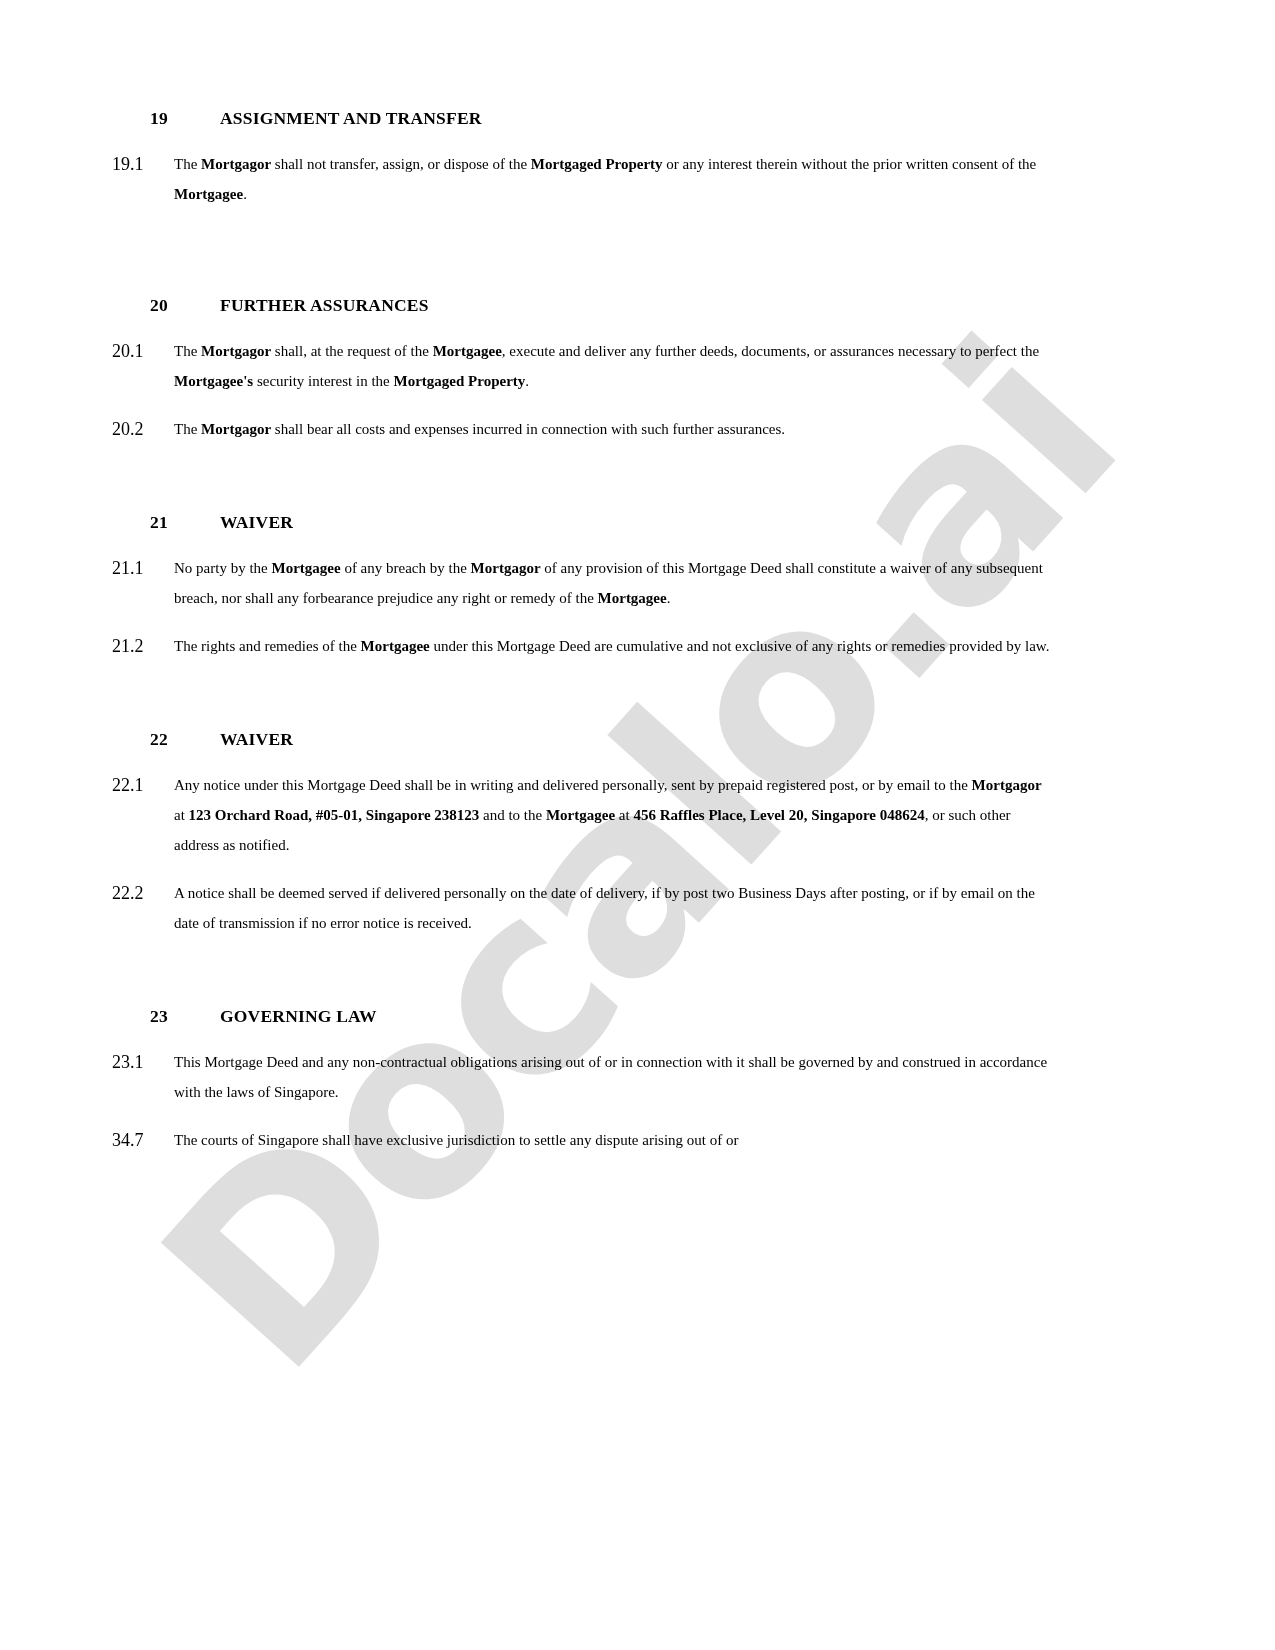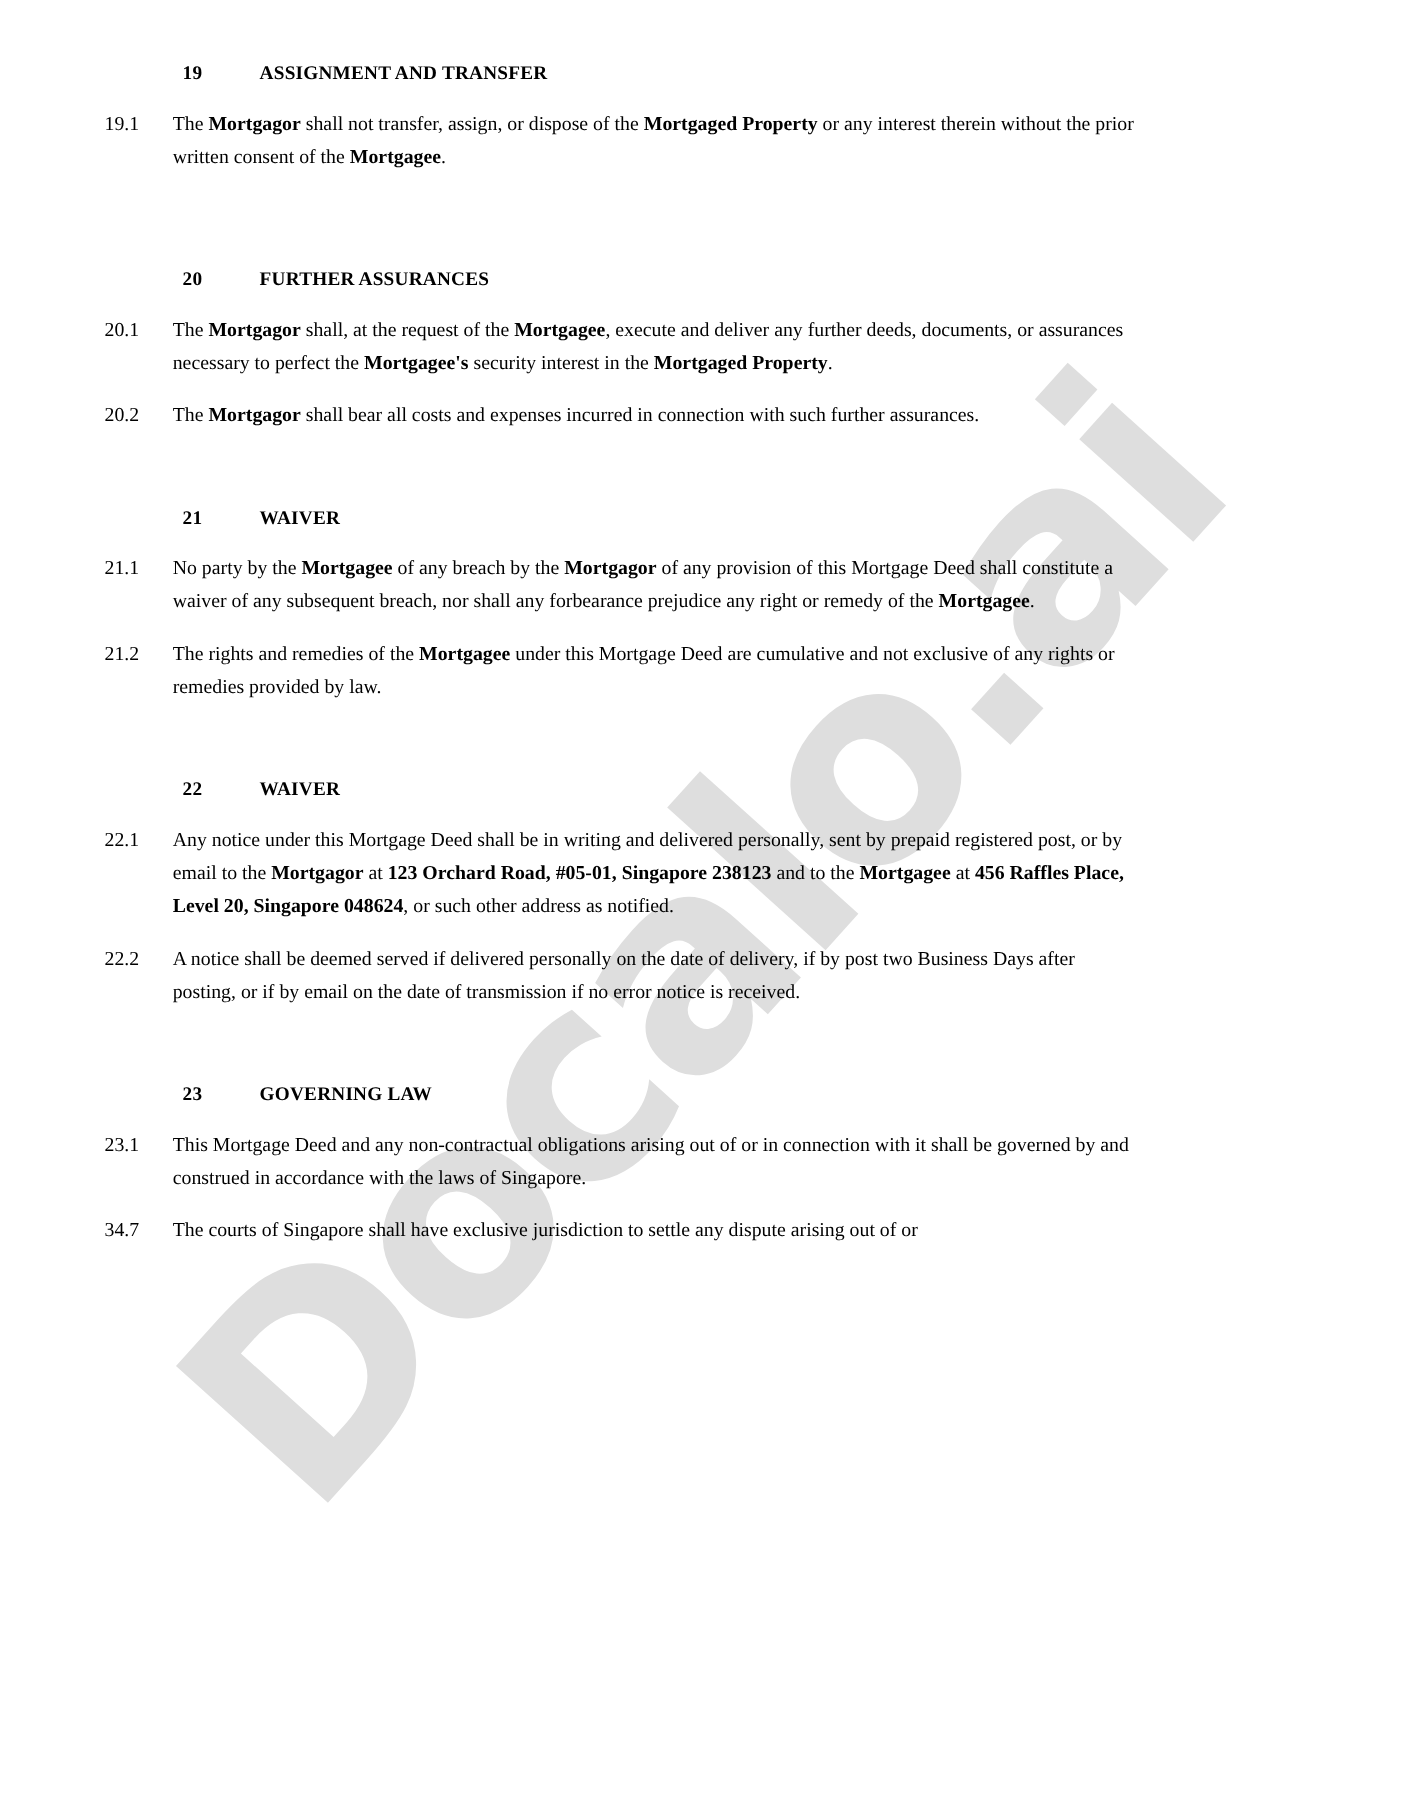--- a/index.html
+++ b/index.html
@@ -41,24 +41,24 @@
     letter-spacing: -8px;
     line-height: 1;
     white-space: nowrap;
     color: #dedede;
     user-select: none;
   }
 
   
   #content {
     position: absolute;
-    left: 16px; top: 0;
+    left: 0; top: 0;
     width: 1044px;
     z-index: 1;
-    padding-top: 56px;
+    padding-top: 108px;
   }
 
   .section-heading {
     display: flex;
     align-items: baseline;
     font-weight: 700;
     font-size: 17.5px;
     letter-spacing: 0.2px;
     margin: 0;
   }
@@ -73,31 +73,31 @@
     margin-left: 24px;
   }
 
   .clause {
     display: flex;
     align-items: flex-start;
     margin: 0;
   }
   .clause .cl-num {
     width: 62px;
-    margin-left: 79px;
+    margin-left: 112px;
     flex: 0 0 62px;
     font-size: 18px;
     line-height: 30px;
     text-align: left;
     white-space: nowrap;
   }
   .clause .cl-body {
     flex: 0 0 878px;
     width: 878px;
-    font-size: 18px;
+    font-size: 15px;
     line-height: 30px;
     text-align: left;
   }
   .clause b { font-weight: 700; }
 
   
   .sp-after-heading { height: 20px; }
   .sp-between-clause { height: 18px; }
   .sp-between-section { height: 68px; }
 </style>

